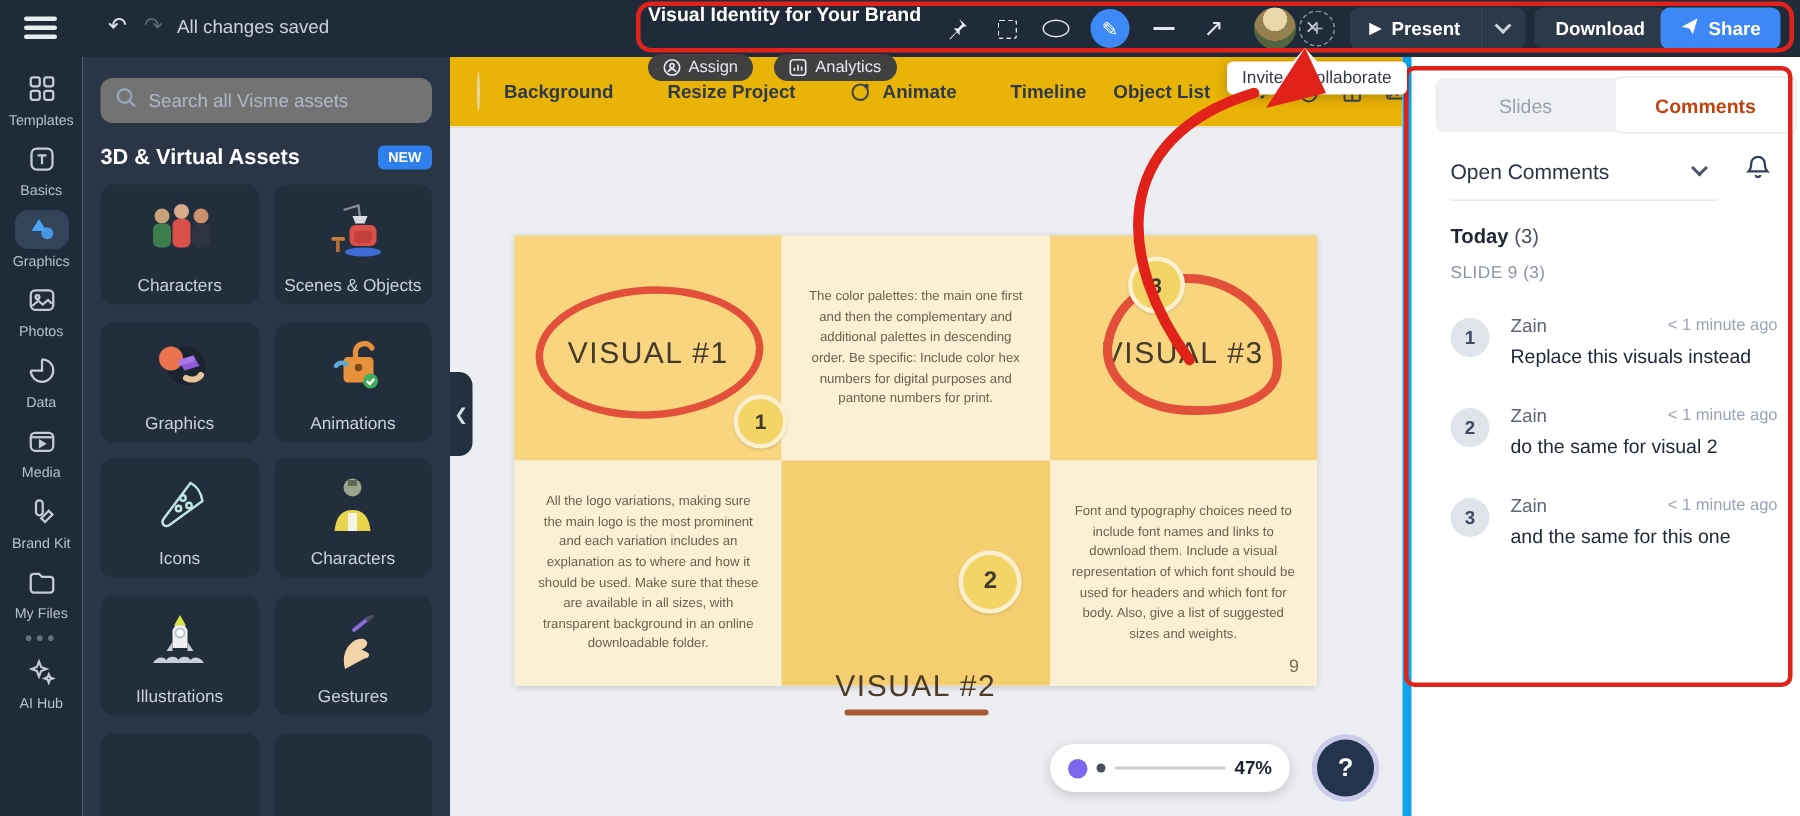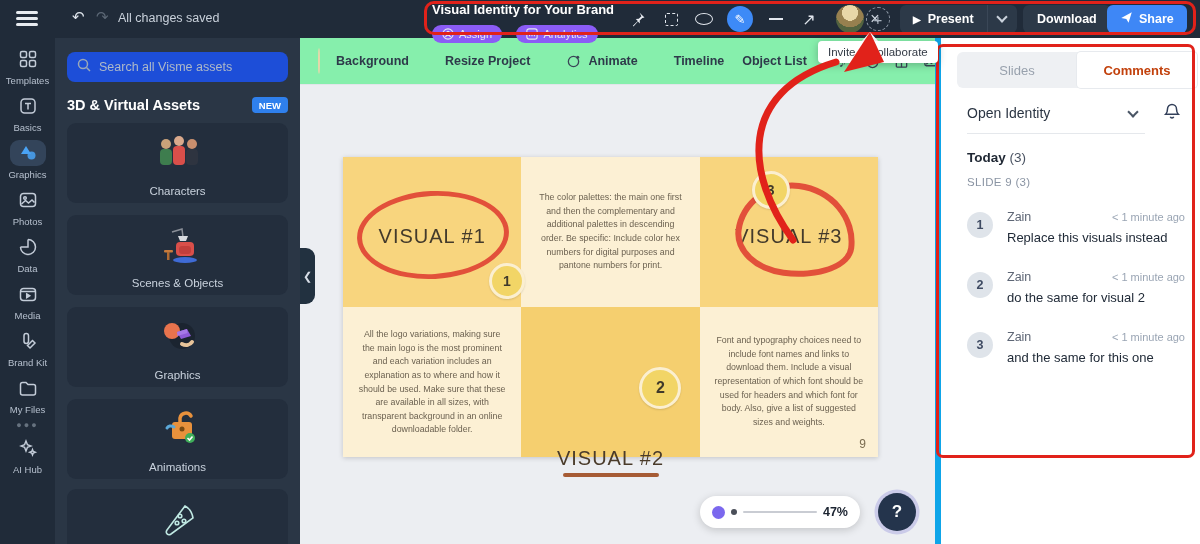--- a/index.html
+++ b/index.html
@@ -9,22 +9,22 @@
 
   
   #topbar { position:absolute; left:0; top:0; width:1200px; height:38px; background:#202B39; z-index:20; }
   .hamburger { position:absolute; left:16px; top:11px; width:22px; height:16px; cursor:pointer; }
   .hamburger span { display:block; height:2.5px; background:#E7EBF0; border-radius:2px; margin-bottom:3.5px; }
   .hist-icon { position:absolute; top:8px; font-size:15px; color:#DFE5EC; cursor:pointer; }
   #redo-icon { color:#5B6775; }
   #save-status { position:absolute; left:118px; top:11px; font-size:12.5px; color:#C9D1DB; }
   #title-block { position:absolute; left:432px; top:2px; }
   #doc-title { font-size:13px; font-weight:bold; color:#FFFFFF; }
-  .mini-pill { display:inline-flex; align-items:flex-end; gap:5px; background:#8b5cf6; color:#E4E9F0; font-size:11px;
-               border:none; border-radius:11px; padding:3px 10px; margin-right:10px; margin-top:8px; cursor:pointer; }
+  .mini-pill { display:inline-flex; align-items:flex-end; gap:5px; background:#404040; color:#E4E9F0; font-size:11px;
+               border:none; border-radius:11px; padding:3px 10px; margin-right:10px; margin-top:19px; cursor:pointer; }
   .mini-pill svg { display:block; }
   #anno-tools { position:absolute; left:628px; top:0; height:38px; display:flex; align-items:center; gap:13px; }
   .tool { width:20px; height:20px; display:flex; align-items:center; justify-content:center; color:#E2E7EE; font-size:14px; cursor:pointer; }
   .tool-frame { width:13px; height:13px; border:1.6px dashed #E2E7EE; border-radius:2px; }
   .tool-ellipse { width:18px; height:12px; border:1.7px solid #E2E7EE; border-radius:50%; }
   .tool-pen { width:26px; height:26px; background:#3D8AF7; border-radius:50%; color:#fff; font-size:13px; }
   .tool-minus { width:14px; height:2.5px; background:#E2E7EE; }
   #avatar { position:absolute; left:836px; top:5px; width:28px; height:28px; border-radius:50%; cursor:pointer;
             background:radial-gradient(circle at 50% 28%, #E8D7A8 0 32%, #97804F 33% 58%, #53633F 59% 100%); }
   #invite-plus { position:absolute; left:866px; top:7px; width:24px; height:24px; border:1.5px dashed #8B96A4; border-radius:50%;
@@ -44,35 +44,35 @@
   #iconrail { position:absolute; left:0; top:38px; width:55px; height:506px; background:#202B39; z-index:10;
               display:flex; flex-direction:column; align-items:center; padding-top:8px; gap:7px; }
   .rail-item { width:52px; display:flex; flex-direction:column; align-items:center; gap:3px; cursor:pointer; }
   .rail-ico { width:36px; height:26px; display:flex; align-items:center; justify-content:center; color:#C3CCD8; border-radius:9px; }
   .rail-item.active .rail-ico { background:#33445A; color:#4AA3F5; }
   .rail-label { font-size:9.5px; color:#B6C0CE; white-space:nowrap; }
   .rail-dots { color:#66727f; font-size:9px; letter-spacing:2px; line-height:6px; }
 
   
   #assets { position:absolute; left:55px; top:38px; width:245px; height:506px; background:#2A3645; z-index:9; padding:14px 12px 0 12px; overflow:hidden; }
-  #search-box { display:flex; align-items:center; gap:8px; background:#1d4ed8; border-radius:8px; height:30px; padding:0 10px; }
+  #search-box { display:flex; align-items:center; gap:8px; background:#737373; border-radius:8px; height:30px; padding:0 10px; }
   #search-box input { background:transparent; border:none; outline:none; color:#DDE4ED; font-size:12.5px; width:180px; font-family:inherit; }
   #search-box input::placeholder { color:#AEB9C8; }
   .sec-head { display:flex; align-items:flex-end; justify-content:space-between; margin-top:15px; }
   .sec-title { color:#FFFFFF; font-size:14.5px; font-weight:bold; }
   .new-badge { background:#2F80ED; color:#fff; font-size:9.5px; font-weight:bold; border-radius:4px; padding:2.5px 7px; }
-  .cards { display:grid; grid-template-columns:1fr; gap:12px 10px; margin-top:10px; }
+  .cards { display:grid; grid-template-columns:1fr 1fr; gap:12px 10px; margin-top:10px; }
   .card { background:#232E3D; border-radius:9px; height:80px; position:relative; cursor:pointer;
           display:flex; align-items:center; justify-content:center; }
   .card-label { position:absolute; bottom:6px; width:100%; text-align:center; font-size:11.5px; color:#C9D2DD; }
   .card svg { margin-bottom:14px; }
   .card.stub { height:80px; }
 
   
-  #canvas-toolbar { position:absolute; left:300px; top:38px; width:635px; height:47px; background:#86efac;
+  #canvas-toolbar { position:absolute; left:300px; top:38px; width:635px; height:47px; background:#eab308;
                     border-bottom:1px solid #E2E5EA; z-index:8; display:flex; align-items:center; }
   .ct-swatch { width:26px; height:26px; border-radius:50%; background:#F6E3BC; border:1px solid #E7D6A9; margin-left:18px; cursor:pointer; }
   .ct-item { font-size:12.5px; color:#2E3A4A; font-weight:bold; cursor:pointer; white-space:nowrap; }
   .ct-div { width:1px; height:22px; background:#E3E6EB; }
   .ct-ico { color:#3A4657; cursor:pointer; display:flex; align-items:center; }
   #canvas-body { position:absolute; left:300px; top:85px; width:635px; height:459px; background:#ECEEF2; }
   #collapse-tab { position:absolute; left:300px; top:248px; width:15px; height:56px; background:#223140;
                   border-radius:0 9px 9px 0; color:#D7DEE7; font-size:11px; display:flex; align-items:center; justify-content:center;
                   cursor:pointer; z-index:9; }
 
@@ -515,21 +515,21 @@
   </main>
 
   <div id="collapse-tab">❮</div>
 
   <aside id="right-panel">
     <div id="tab-bar">
       <div class="tab" id="tab-slides">Slides</div>
       <div class="tab" id="tab-comments">Comments</div>
     </div>
     <div id="filter-row">
-      <span id="filter-label">Open Identity</span>
+      <span id="filter-label">Open Comments</span>
       <span id="filter-chev" class="chev-dark"></span>
       <span id="bell">
         <svg width="18" height="18" viewBox="0 0 18 18" fill="none" stroke="#33405A" stroke-width="1.5">
             <path d="M9 2.5a4.5 4.5 0 0 1 4.5 4.5c0 3 1 4.5 1.8 5.3H2.7c.8-.8 1.8-2.3 1.8-5.3A4.5 4.5 0 0 1 9 2.5z"></path>
             <path d="M7.3 14.8a1.8 1.8 0 0 0 3.4 0"></path>
           </svg>
       </span>
     </div>
     <div id="filter-div"></div>
     <div id="group-row">

